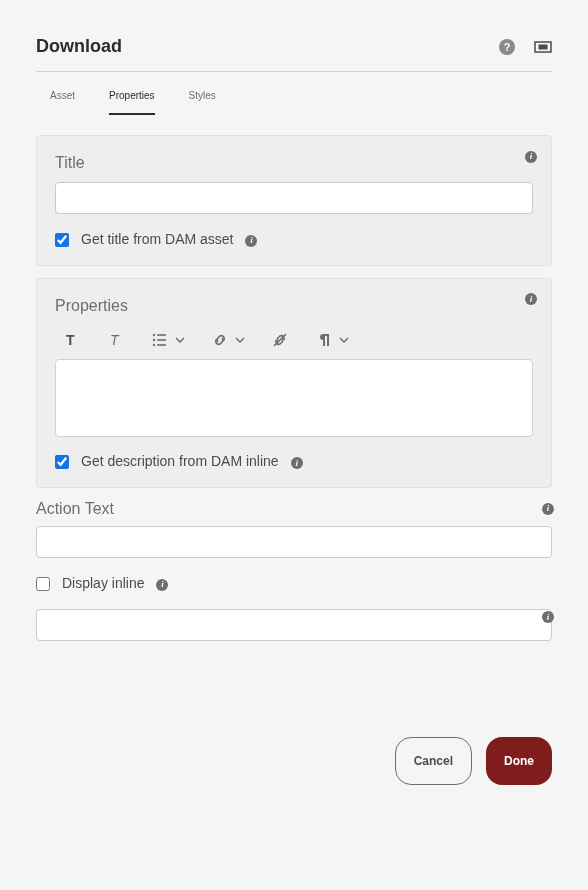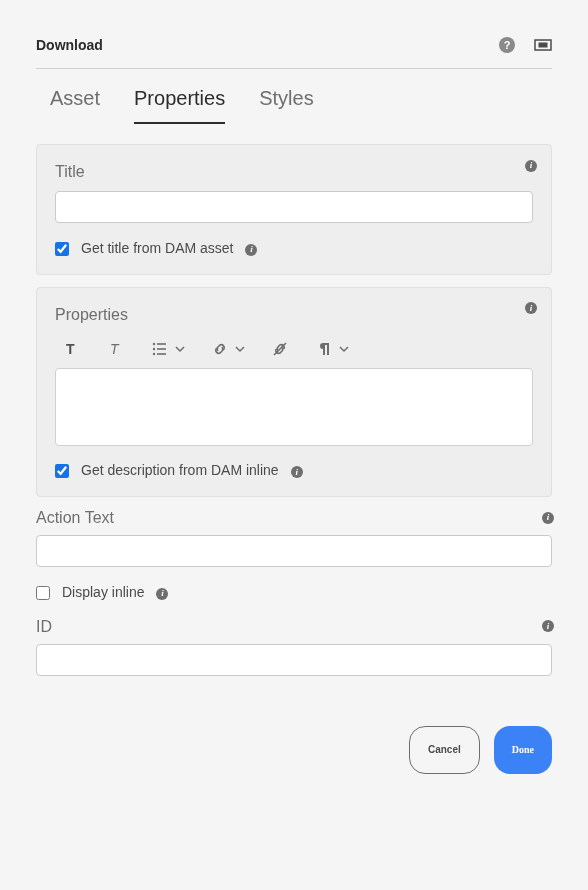--- a/index.html
+++ b/index.html
@@ -13,21 +13,21 @@
     font-size: 14px;
   }
   .header {
     display: flex;
     align-items: center;
     justify-content: space-between;
     border-bottom: 1px solid #d0d0d0;
     padding-bottom: 14px;
   }
   .header-title {
-    font-size: 14px;
+    font-size: 18px;
     font-weight: 700;
     color: #2c2c2c;
     text-align: right;
   }
   .header-icons {
     display: flex;
     gap: 18px;
     align-items: center;
   }
   .icon-btn {
@@ -50,21 +50,21 @@
     text-align: center;
   }
   .tabs {
     display: flex;
     gap: 34px;
     margin-top: 18px;
     margin-bottom: 20px;
     padding-left: 14px;
   }
   .tab {
-    font-size: 20px;
+    font-size: 10px;
     color: #6e6e6e;
     padding-bottom: 12px;
     cursor: pointer;
     border-bottom: 2px solid transparent;
   }
   .tab.active {
     color: #2c2c2c;
     font-weight: 400;
     border-bottom-color: #2c2c2c;
   }
@@ -164,36 +164,36 @@
   .footer {
     display: flex;
     justify-content: flex-end;
     gap: 14px;
     margin-top: 50px;
   }
   .btn {
     height: 48px;
     padding: 0 18px;
     border-radius: 16px;
-    font-size: 10px;
+    font-size: 12px;
     font-weight: 600;
     cursor: pointer;
     border: none;
     display: inline-flex;
     align-items: center;
+    margin-top: 46px;
   }
   .btn-secondary {
     background: transparent;
     color: #4b4b4b;
     border: 1.5px solid #6e6e6e;
   }
   .btn-primary {
-    background: #3b82f6;
+    background: #7f1d1d;
     color: #fff;
-    font-family: Liberation Serif, serif;
   }
   svg { display: block; }
 </style>
 </head>
 <body>
 
 <div class="header">
   <div class="header-title">Download</div>
   <div class="header-icons">
     <span class="icon-btn">
@@ -295,20 +295,19 @@
 </div>
 
 <div class="checkbox-row" style="margin-top:4px; margin-bottom:18px;">
   <input type="checkbox" style="">
   <span class="checkbox-label">Display inline</span>
   <span><span class="info-dot">i</span></span>
 </div>
 
 <div class="plain-section">
   <span class="group-info"><span class="info-dot">i</span></span>
-  <div class="plain-label">ID</div>
   <input class="text-input" type="text" value="" style="">
 </div>
 
 <div class="footer">
   <button class="btn btn-secondary">Cancel</button>
   <button class="btn btn-primary">Done</button>
 </div>
 
 </body></html>

